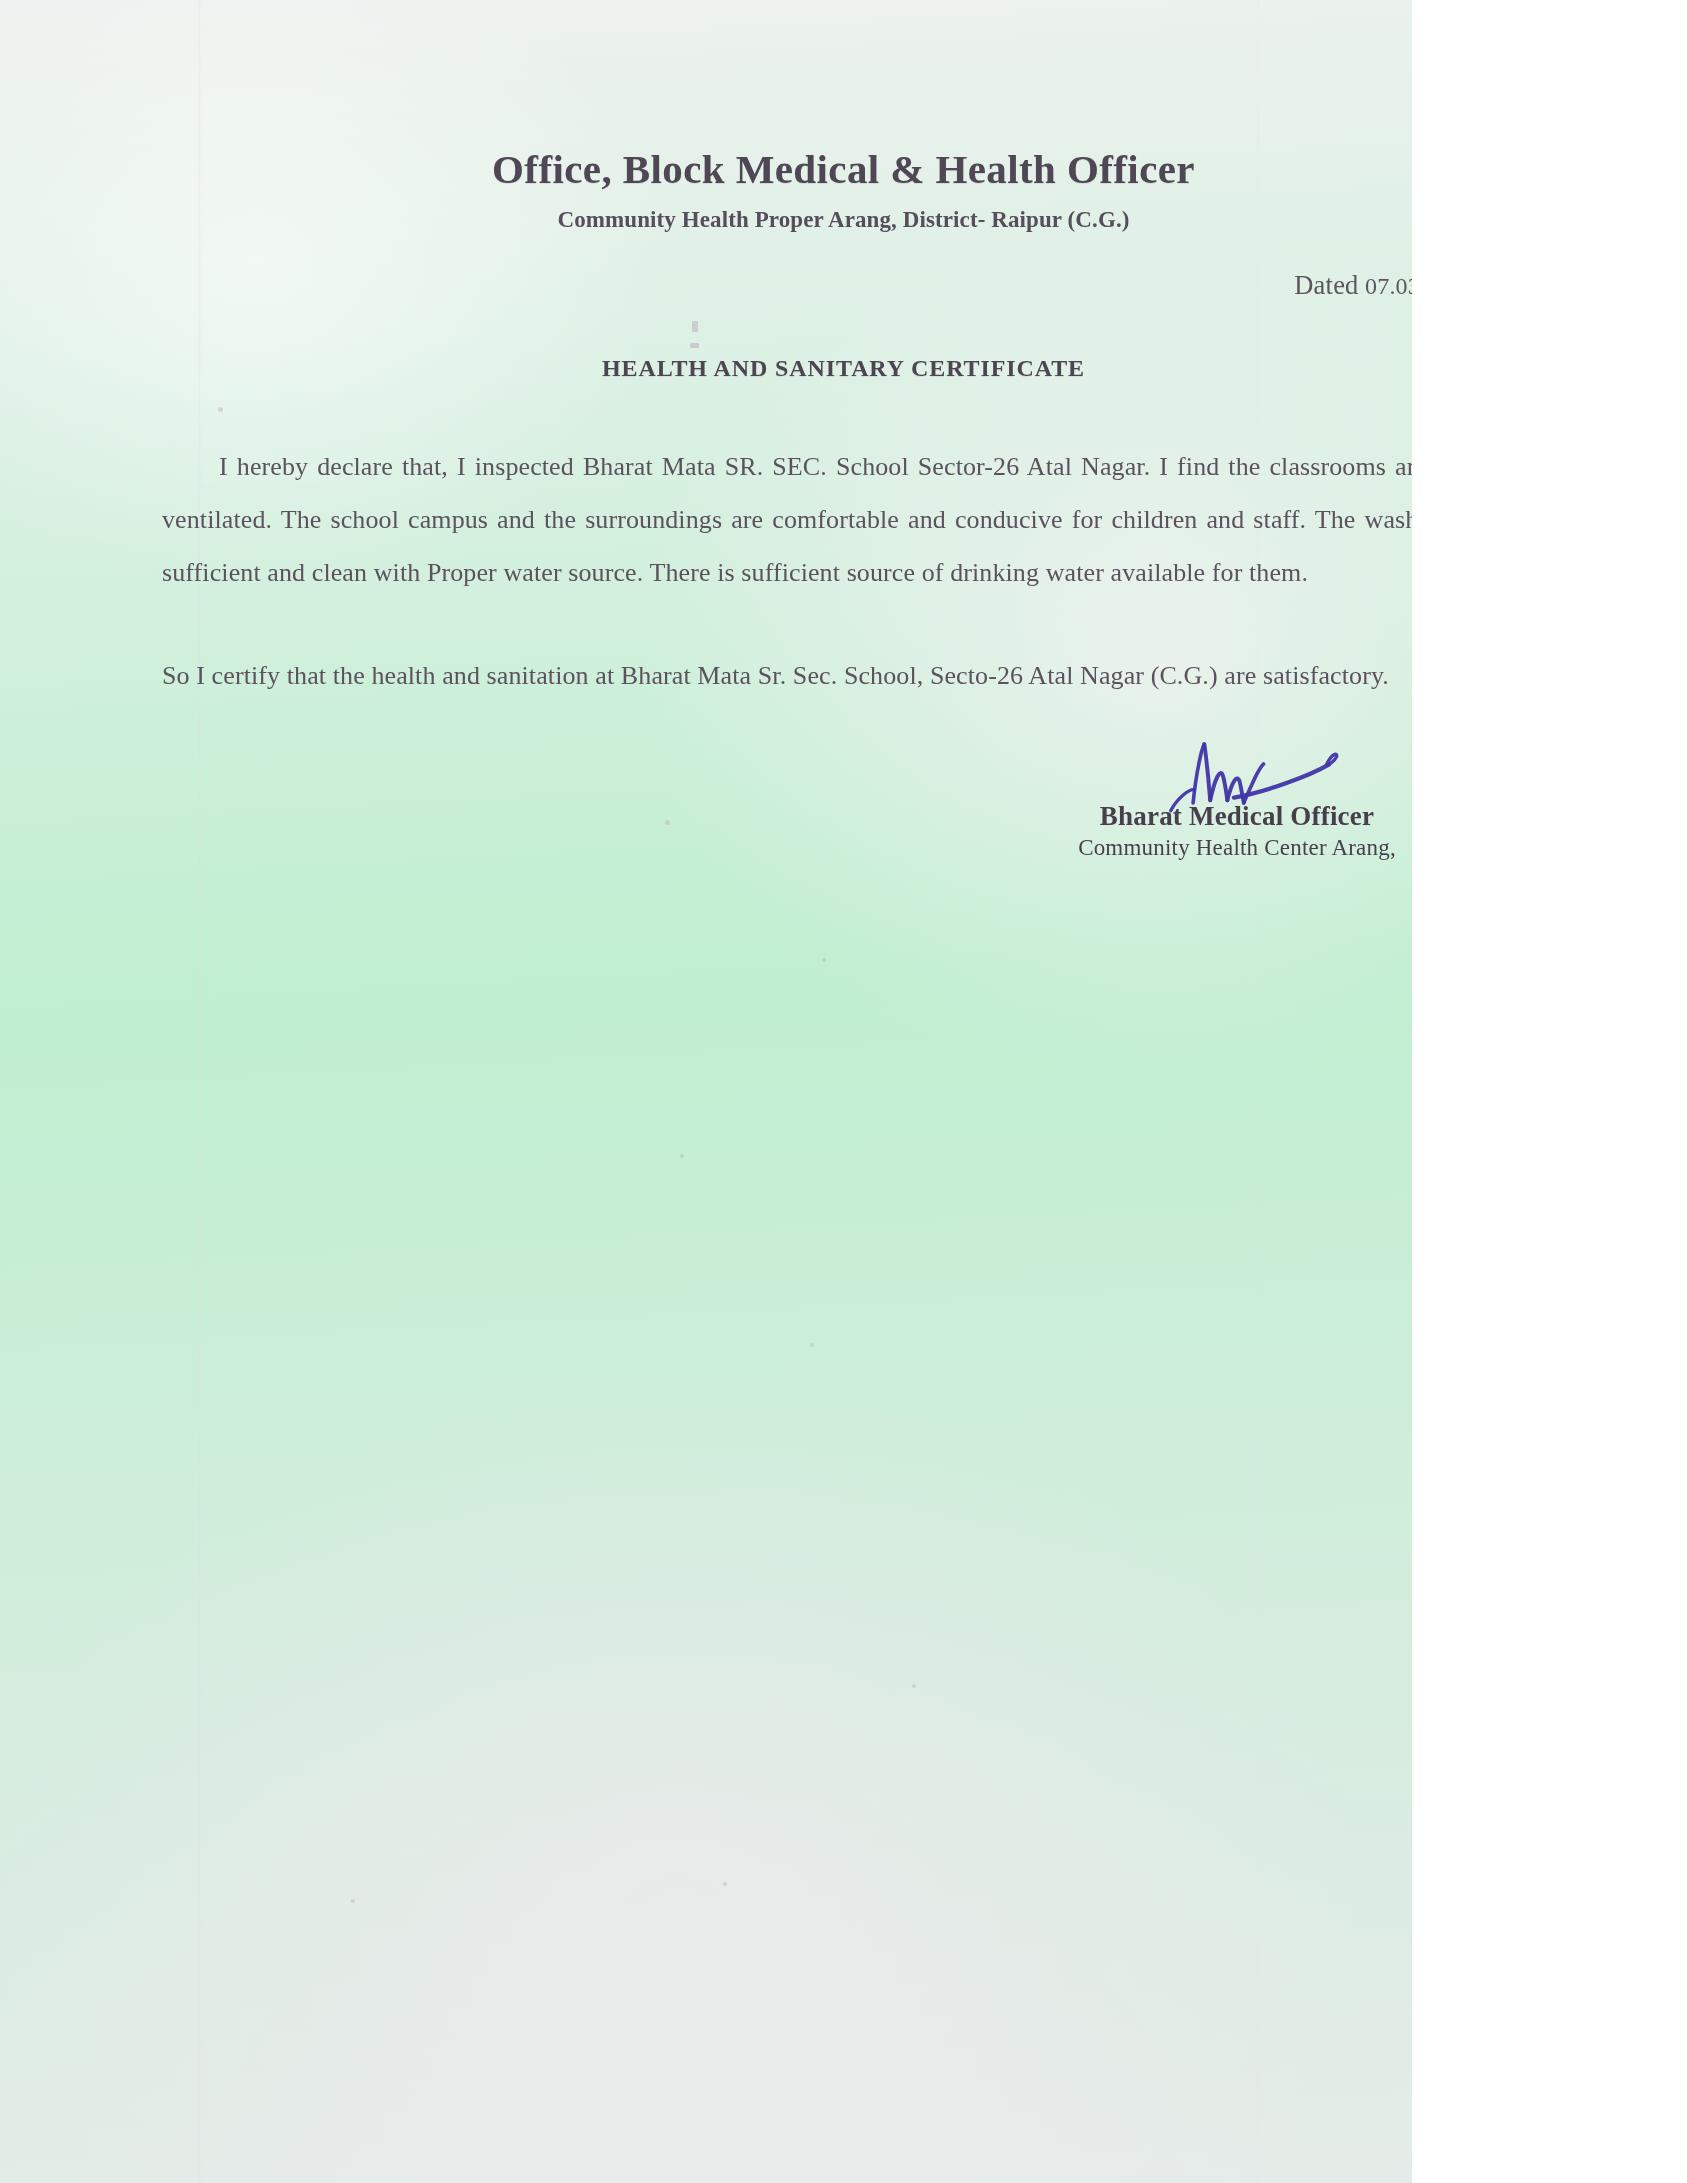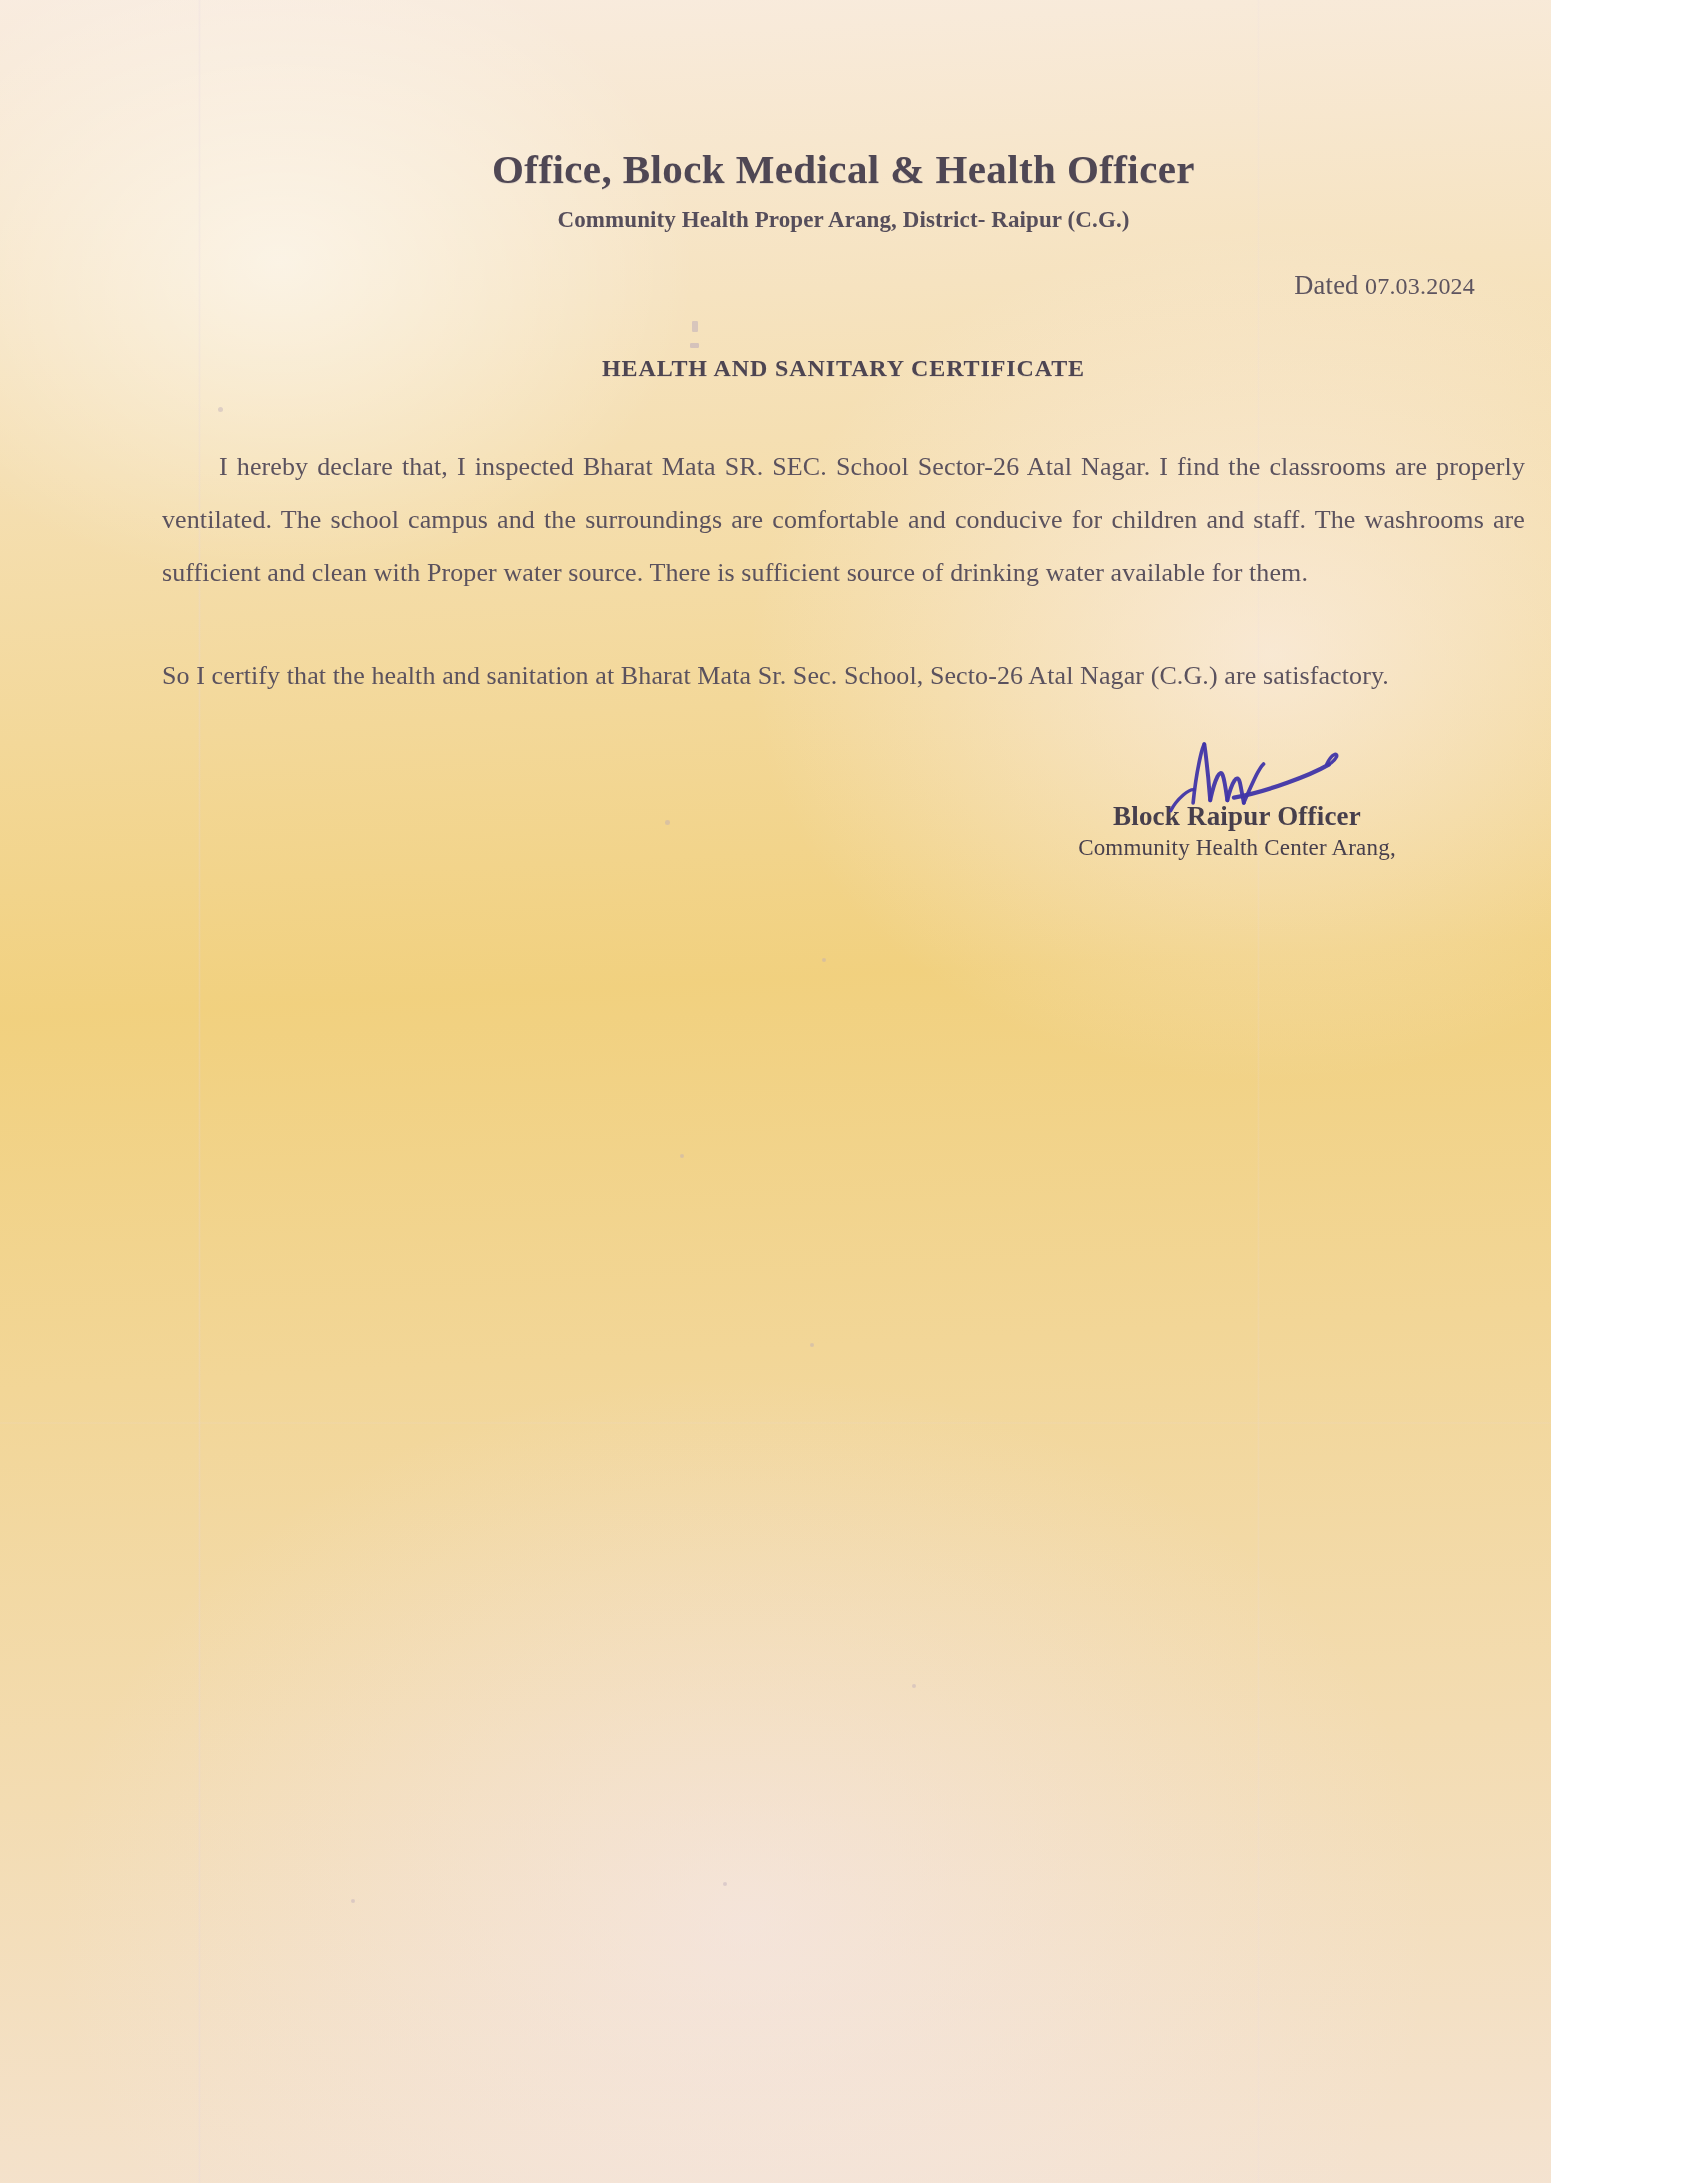--- a/index.html
+++ b/index.html
@@ -4,23 +4,23 @@
 <title>Health and Sanitary Certificate</title>
 <style>
   html, body {
     margin: 0;
     padding: 0;
     background: #ffffff;
   }
 
   .page {
     position: relative;
-    width: 1551px;
+    width: 1412px;
     height: 2183px;
-    background: #eab308;
+    background: #86efac;
     overflow: hidden;
     font-family: "Liberation Serif", "DejaVu Serif", serif;
     color: #58505c;
     -webkit-font-smoothing: antialiased;
   }
 
   
   .paper-tint {
     position: absolute;
     inset: 0;
@@ -219,20 +219,20 @@
             <path d="M56,100 C58,80 62,52 67,30 C69,21 71,14 73,11" stroke-width="5.5" opacity="0.95"></path>
             <path d="M73,11 C75,22 77,44 79,62 C80,74 81,86 82,96" stroke-width="6" opacity="0.95"></path>
             <path d="M82,96 C85,82 89,68 93,60 C96,54 99,53 101,58 C104,66 106,82 108,96" stroke-width="6" opacity="0.95"></path>
             <path d="M108,96 C111,84 115,72 119,66 C122,61 125,62 127,69 C129,78 131,90 133,100" stroke-width="6" opacity="0.95"></path>
             <path d="M133,100 C139,86 146,70 152,58 C156,50 160,44 163,41" stroke-width="5.5" opacity="0.95"></path>
             <path d="M118,92 C140,88 170,80 200,69 C226,60 248,50 262,42" stroke-width="6.5" opacity="0.95"></path>
             <path d="M262,42 C268,38 272,34 274,30 C275,27 273,25 270,27 C266,29 262,35 259,41" stroke-width="5" opacity="0.95"></path>
           </g>
         </svg>
 
-        <div class="sign-role">Block Raipur Officer</div>
+        <div class="sign-role">Bharat Medical Officer</div>
         <div class="sign-office">Community Health Center Arang,</div>
       </div>
     </div>
 
   </div>
 </div>
 
 
 </body></html>

